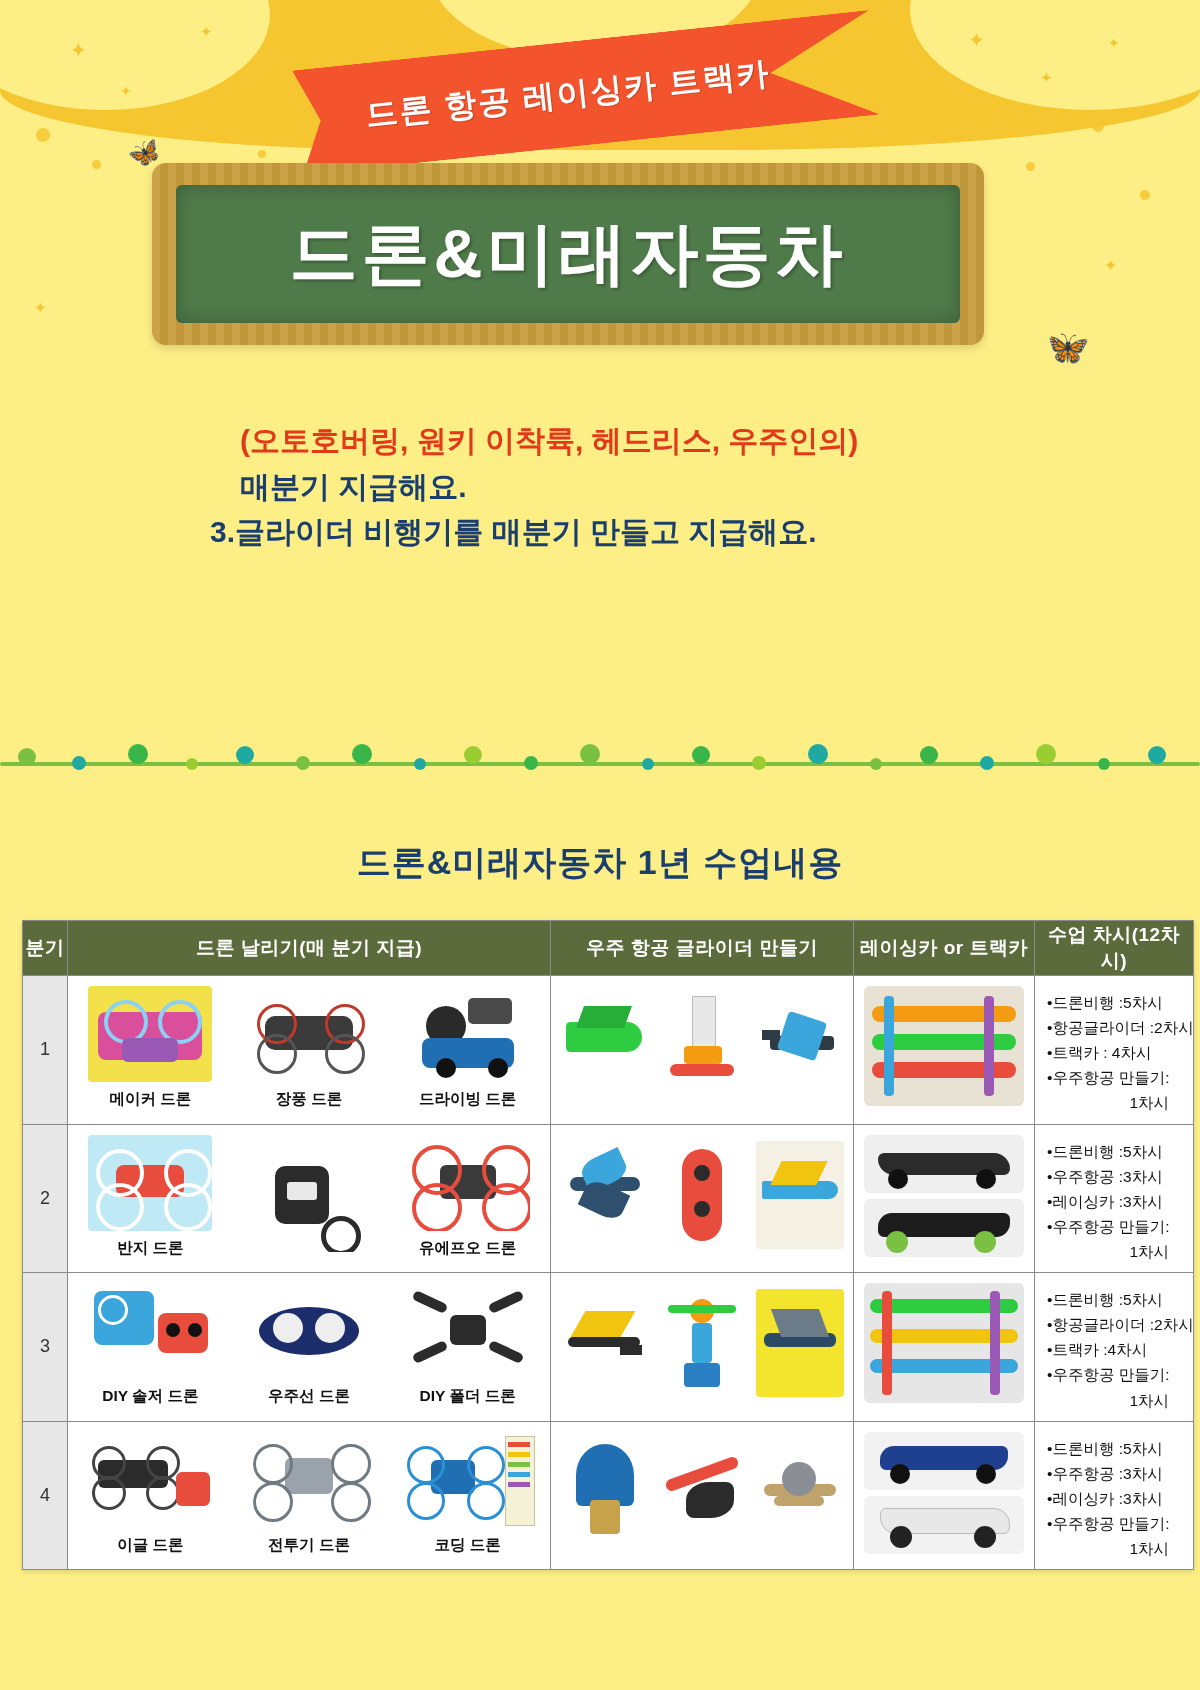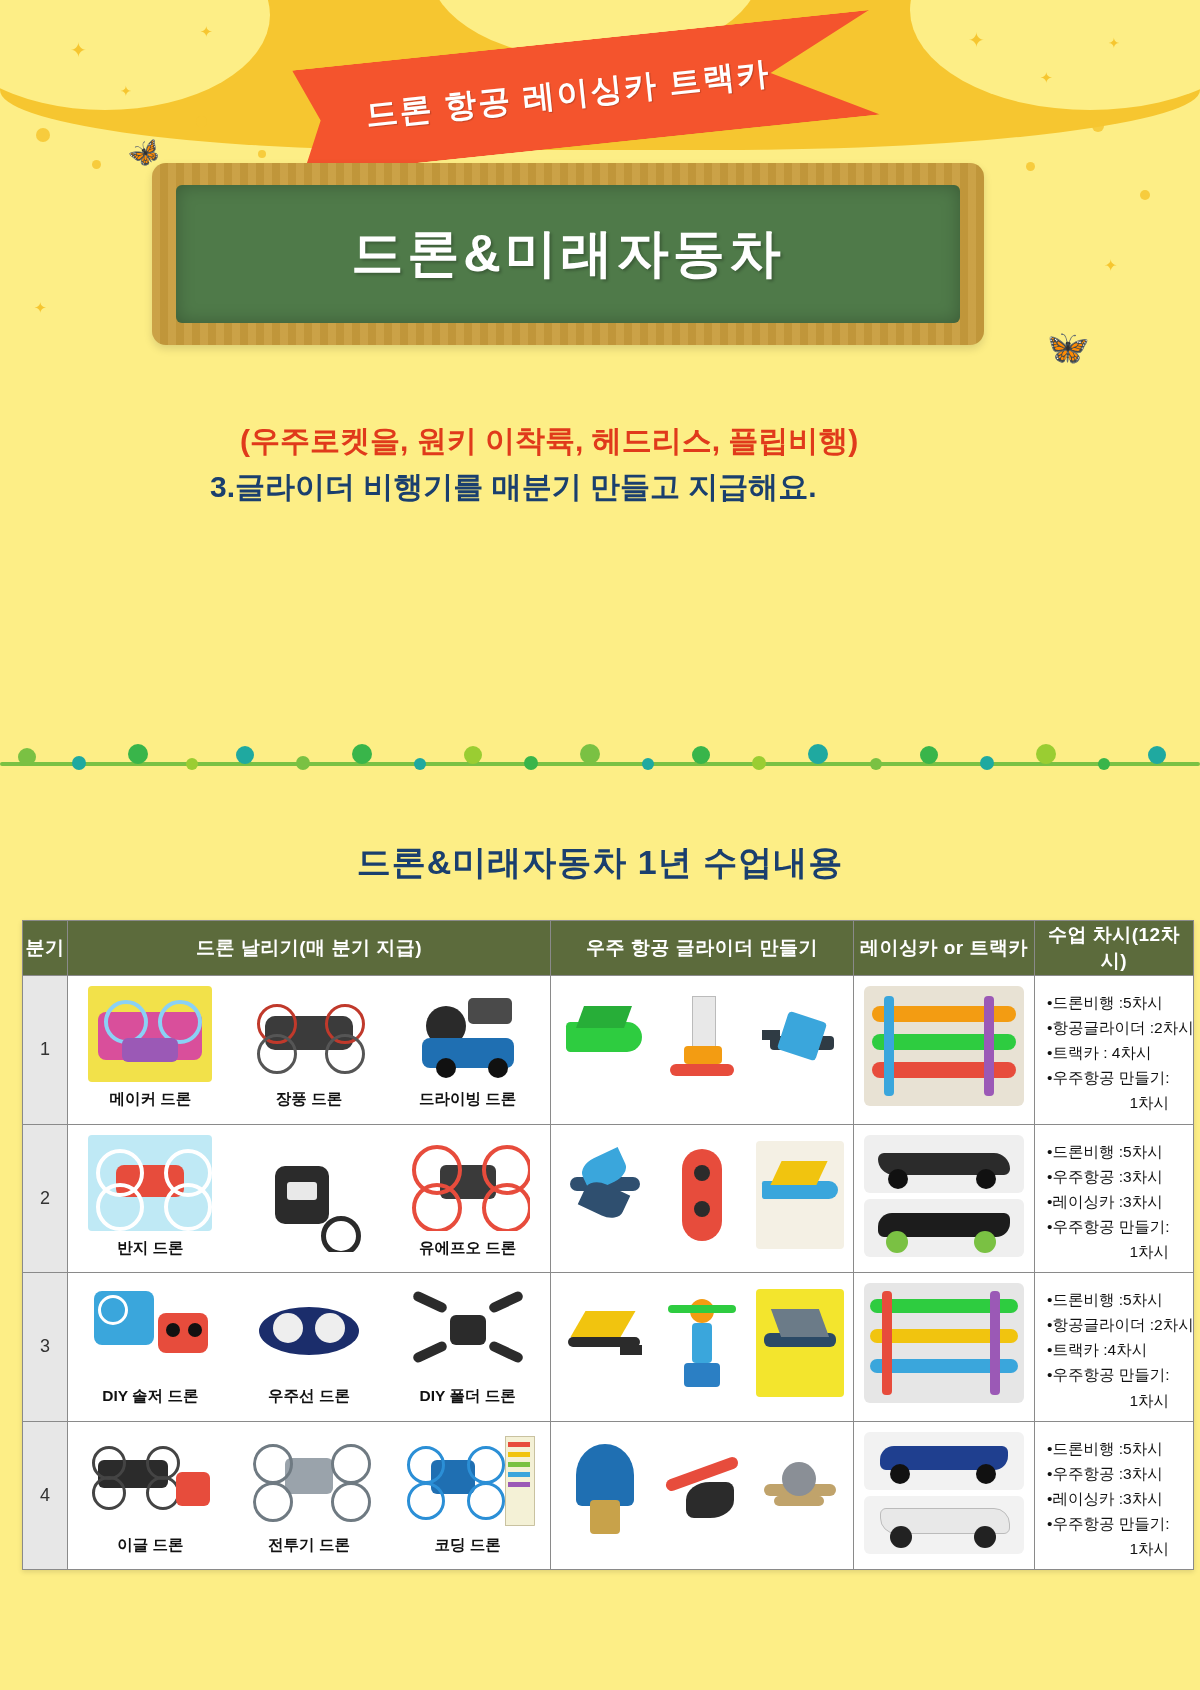--- a/index.html
+++ b/index.html
@@ -55,21 +55,21 @@
     border-radius:14px;
     background:repeating-linear-gradient(90deg,rgba(255,255,255,.06) 0 8px,rgba(0,0,0,.04) 8px 16px);
   }
   .board-inner{
     position:absolute;left:24px;top:22px;width:784px;height:138px;
     background:#4f7a49;border-radius:6px;
     display:flex;align-items:center;justify-content:center;
     box-shadow:inset 0 0 18px rgba(0,0,0,.25);
   }
   .board-inner span{
-    color:#ffffff;font-size:52px;font-weight:bold;letter-spacing:4px;
+    color:#ffffff;font-size:68px;font-weight:bold;letter-spacing:4px;
     text-shadow:2px 2px 3px rgba(0,0,0,.25);
   }
 
   
   .butterfly{position:absolute;font-size:34px;line-height:1;}
   .butterfly.b1{left:128px;top:140px;color:#2b2b2b;transform:rotate(-20deg);font-size:26px;}
   .butterfly.b2{left:1046px;top:330px;color:#f79bb0;transform:rotate(15deg);}
 
   
   .intro{
@@ -168,21 +168,22 @@
 <div class="board-frame">
   <div class="board-inner">
     <span>드론&amp;미래자동차</span>
   </div>
 </div>
 
 <div class="butterfly b1">🦋</div>
 <div class="butterfly b2">🦋</div>
 
 <div class="intro">
-  <div class="row indent red">(우주로켓을, 원키 이착륙, 헤드리스, 플립비행)</div>
+  <div class="row indent red">(오토호버링, 원키 이착륙, 헤드리스, 우주인의)</div>
+  <div class="row indent">매분기 지급해요.</div>
   <div class="row">3.글라이더 비행기를 매분기 만들고 지급해요.</div>
 </div>
 
 <div class="garland">
   <div class="wire"></div>
   <div class="gdot" style="left:18px;top:8px;width:18px;height:18px;background:#7ac143;"></div>
   <div class="gdot" style="left:72px;top:16px;width:14px;height:14px;background:#1fa9a0;"></div>
   <div class="gdot" style="left:128px;top:4px;width:20px;height:20px;background:#39b54a;"></div>
   <div class="gdot" style="left:186px;top:18px;width:12px;height:12px;background:#9acd32;"></div>
   <div class="gdot" style="left:236px;top:6px;width:18px;height:18px;background:#1fa9a0;"></div>

